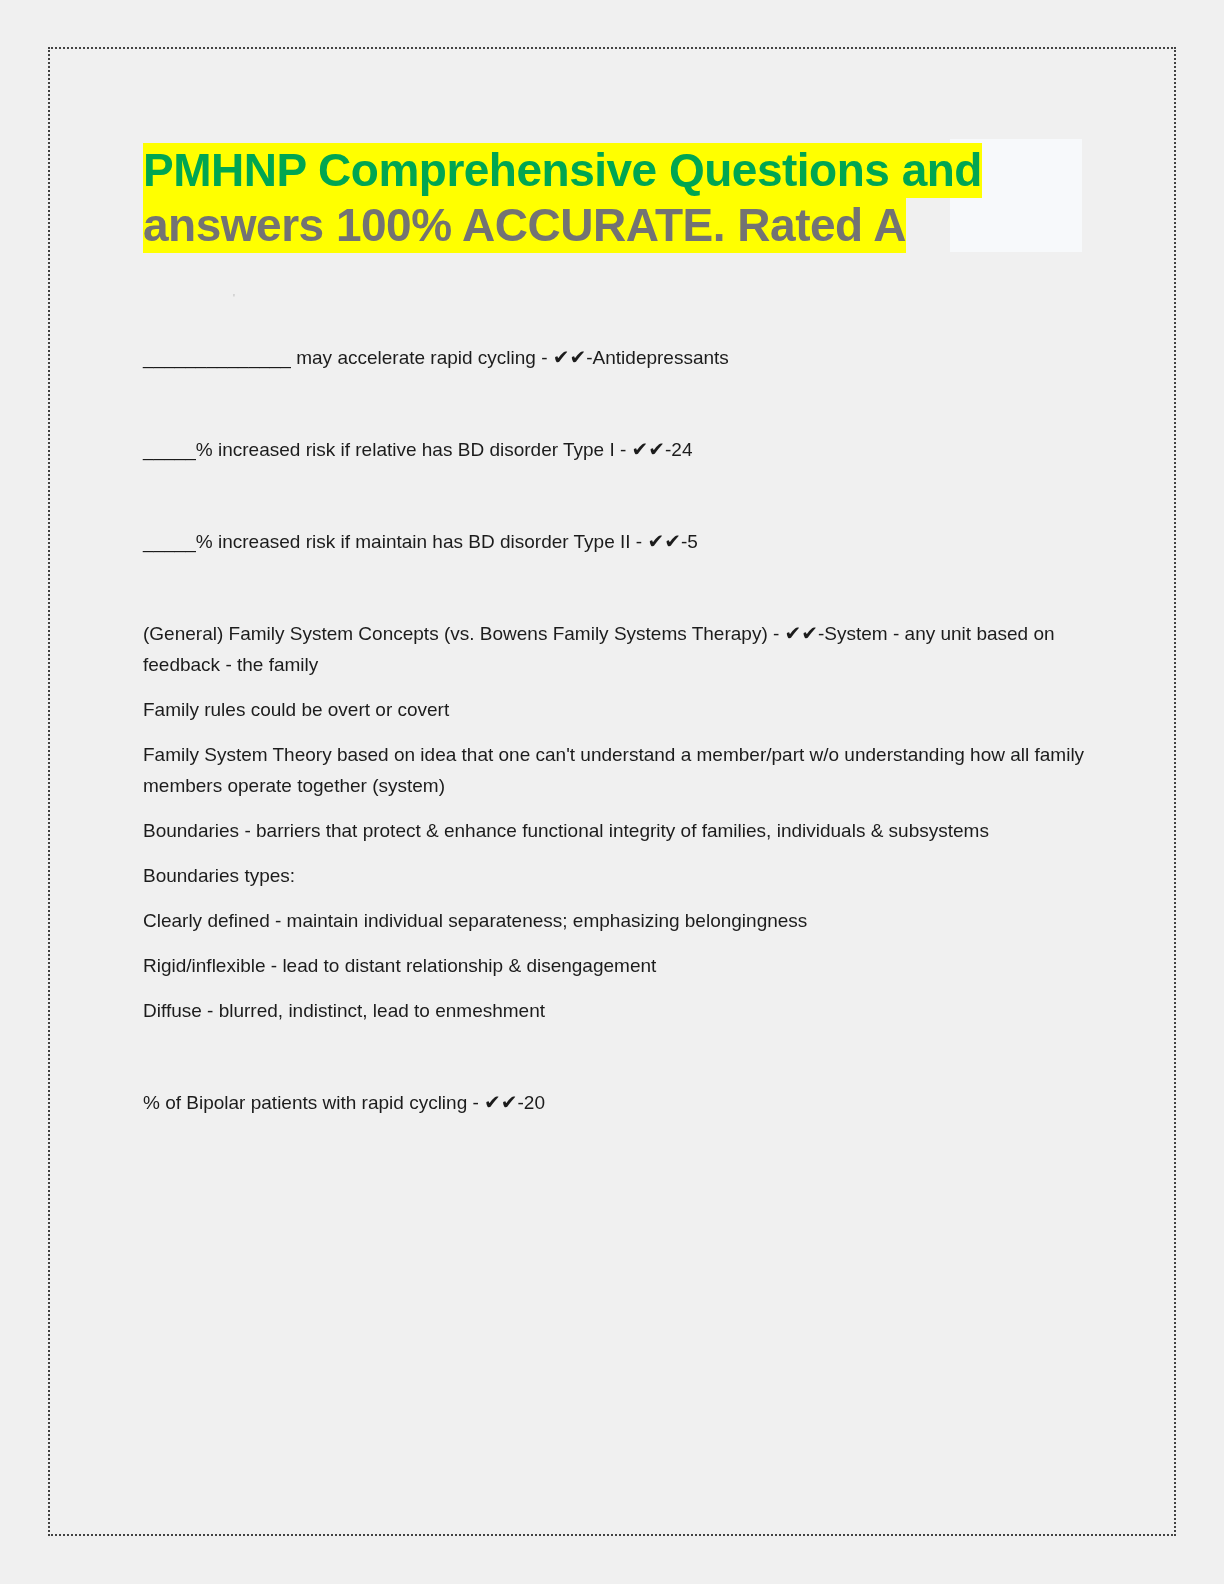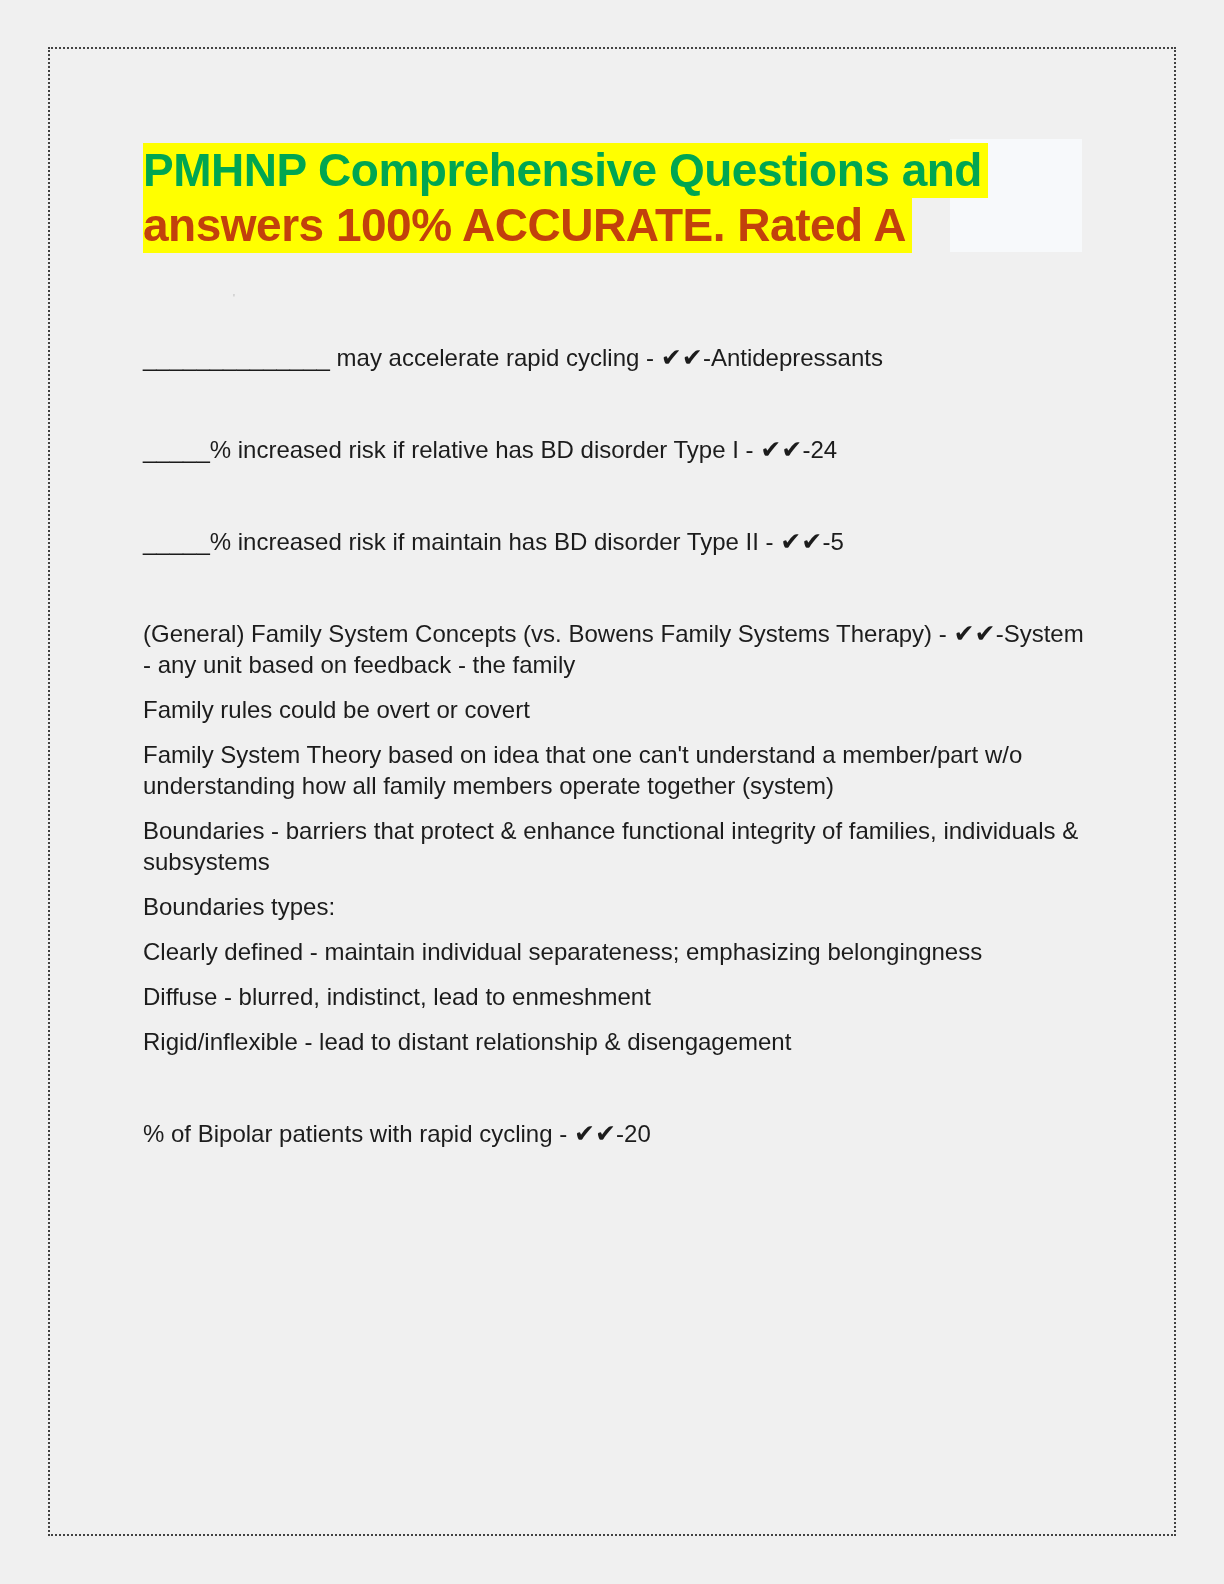--- a/index.html
+++ b/index.html
@@ -46,33 +46,32 @@
     position: relative;
     z-index: 1;
     font-size: 46px;
     line-height: 55px;
     font-weight: bold;
     letter-spacing: -0.5px;
     white-space: nowrap;
   }
   .title-line .hl {
     display: inline-block;
-    padding-right: 6px;
   }
   .stray {
     position: absolute;
     left: 90px;
     top: 150px;
     font-size: 10px;
     color: #b8b8b8;
     z-index: 1;
   }
   .paras p {
     margin: 0;
-    font-size: 24px;
+    font-size: 19px;
     line-height: 31px;
     color: #1c1c1c;
   }
   .gap-first { margin-top: 89px !important; }
   .gap-large { margin-top: 61px !important; }
   .gap-small { margin-top: 14px !important; }
   .chk {
     font-family: "DejaVu Sans", sans-serif;
     font-weight: bold;
     font-size: 1.05em;
@@ -80,31 +79,31 @@
 </style>
 </head>
 <body style="background: rgb(240, 240, 240);">
 
 <div>
   <div class="frame" style="border-color: rgb(66, 66, 66);"></div>
   <div class="content">
     <div class="title-block">
       <div class="white-box"></div>
       <div class="title-line"><span class="hl" style="background: rgb(255, 255, 0); color: rgb(0, 166, 81);">PMHNP Comprehensive Questions and</span></div>
-      <div class="title-line"><span class="hl" style="background: rgb(255, 255, 0); color: #c2410c; text-align: center;">answers 100% ACCURATE. Rated A</span></div>
+      <div class="title-line"><span class="hl" style="background: rgb(255, 255, 0); color: #737373; text-align: center;">answers 100% ACCURATE. Rated A</span></div>
     </div>
     <div class="stray">'</div>
     <div class="paras">
         <p class="gap-first"><span>______________ may accelerate rapid cycling - </span><span class="chk">✔✔</span><span>-Antidepressants</span></p>
         <p class="gap-large"><span>_____% increased risk if relative has BD disorder Type I - </span><span class="chk">✔✔</span><span>-24</span></p>
         <p class="gap-large"><span>_____% increased risk if maintain has BD disorder Type II - </span><span class="chk">✔✔</span><span>-5</span></p>
         <p class="gap-large"><span>(General) Family System Concepts (vs. Bowens Family Systems Therapy) - </span><span class="chk">✔✔</span><span>-System - any unit based on feedback - the family</span></p>
         <p class="gap-small"><span>Family rules could be overt or covert</span></p>
         <p class="gap-small"><span>Family System Theory based on idea that one can't understand a member/part w/o understanding how all family members operate together (system)</span></p>
         <p class="gap-small"><span>Boundaries - barriers that protect &amp; enhance functional integrity of families, individuals &amp; subsystems</span></p>
         <p class="gap-small"><span>Boundaries types:</span></p>
         <p class="gap-small"><span>Clearly defined - maintain individual separateness; emphasizing belongingness</span></p>
+        <p class="gap-small"><span>Rigid/inflexible - lead to distant relationship &amp; disengagement</span></p>
         <p class="gap-small"><span>Diffuse - blurred, indistinct, lead to enmeshment</span></p>
-        <p class="gap-small"><span>Rigid/inflexible - lead to distant relationship &amp; disengagement</span></p>
         <p class="gap-large"><span>% of Bipolar patients with rapid cycling - </span><span class="chk">✔✔</span><span>-20</span></p>
       </div>
   </div>
 </div>
 
 </body></html>

